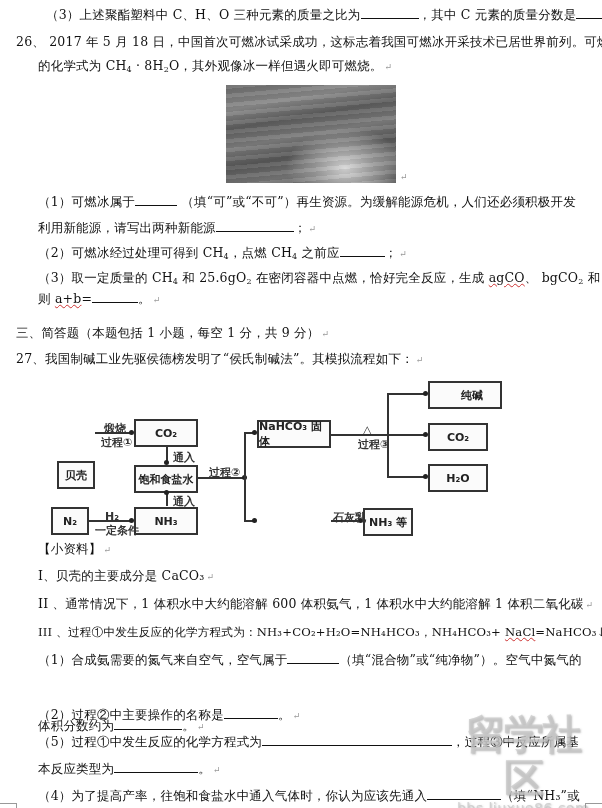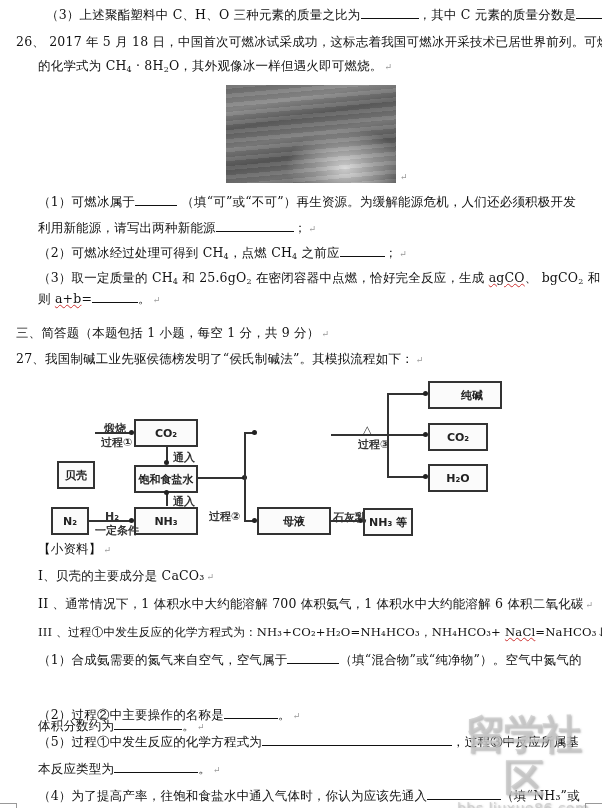--- a/index.html
+++ b/index.html
@@ -98,22 +98,22 @@
     </div>
   <div class="box" style="left:89px; top:90px; width:60px; height:24px;">
       <span>饱和食盐水</span>
     </div>
   <div class="box" style="left:6px; top:132px; width:34px; height:24px;">
       <span>N₂</span>
     </div>
   <div class="box" style="left:89px; top:132px; width:60px; height:24px;">
       <span>NH₃</span>
     </div>
-  <div class="box" style="left:212px; top:132px; width:70px; height:24px;">
-      <span>母液</span>
+  <div class="box" style="left:212px; top:45px; width:70px; height:24px;">
+      <span>NaHCO₃ 固体</span>
     </div>
   <div class="box" style="left:383px; top:6px; width:56px; height:24px;padding-left:14px;">
       <span>纯碱</span>
     </div>
   <div class="box" style="left:383px; top:48px; width:56px; height:24px;">
       <span>CO₂</span>
     </div>
   <div class="box" style="left:383px; top:89px; width:56px; height:24px;">
       <span>H₂O</span>
     </div>
@@ -134,21 +134,21 @@
   <div class="dot" style="left:119px; top:115px;"></div>
   <div class="lbl" style="left:128px; top:119px;">通入</div>
 
   <div class="hl" style="left:44px; top:145px; width:43px;"></div>
   <div class="dot" style="left:84px; top:143px;"></div>
   <div class="lbl" style="left:60px; top:135px;">H₂</div>
   <div class="lbl" style="left:50px; top:148px;">一定条件</div>
 
   <div class="hl" style="left:153px; top:102px; width:47px;"></div>
   <div class="dot" style="left:197px; top:100px;"></div>
-  <div class="lbl" style="left:164px; top:90px;margin-top:44px;">过程②</div>
+  <div class="lbl" style="left:164px; top:90px;">过程②</div>
   <div class="vl" style="left:199px; top:57px; height:89px;"></div>
   <div class="hl" style="left:199px; top:57px; width:11px;"></div>
   <div class="dot" style="left:207px; top:55px;"></div>
   <div class="hl" style="left:199px; top:145px; width:11px;"></div>
   <div class="dot" style="left:207px; top:143px;"></div>
 
   <div class="hl" style="left:286px; top:59px; width:95px;"></div>
   <div class="lbl" style="left:318px; top:48px;">△</div>
   <div class="lbl" style="left:313px; top:62px;">过程③</div>
   <div class="vl" style="left:342px; top:18px; height:84px;"></div>
@@ -163,21 +163,21 @@
   <div class="lbl" style="left:288px; top:135px;">石灰乳</div>
 </div>
 
 <div class="line" style="left:38px; top:541px;">
   <span>【小资料】</span><span class="pm">↵</span>
 </div>
 <div class="line" style="left:38px; top:568px;">
   <span>I、贝壳的主要成分是 CaCO₃</span><span class="pm">↵</span>
 </div>
 <div class="line" style="left:38px; top:596px;">
-  <span>II 、通常情况下，1 体积水中大约能溶解 700 体积氨气，1 体积水中大约能溶解 6 体积二氧化碳</span><span class="pm">↵</span>
+  <span>II 、通常情况下，1 体积水中大约能溶解 600 体积氨气，1 体积水中大约能溶解 1 体积二氧化碳</span><span class="pm">↵</span>
 </div>
 <div class="line" style="left:38px; top:624px; font-size:11.6px;">
   <span>III 、过程①中发生反应的化学方程式为：NH₃+CO₂+H₂O=NH₄HCO₃，NH₄HCO₃+ </span><span class="wavy">NaCl</span><span>=NaHCO₃↓+NH₄Cl</span>
 </div>
 
 <div class="line" style="left:38px; top:651px;">
   <span>（1）合成氨需要的氮气来自空气，空气属于</span><span class="blank" style="width:52px;"></span><span>（填“混合物”或“纯净物”）。空气中氮气的</span>
 </div>
 <div class="line" style="left:38px; top:717px;">
   <span>体积分数约为</span><span class="blank" style="width:68px;"></span><span>。</span><span class="pm">↵</span>

